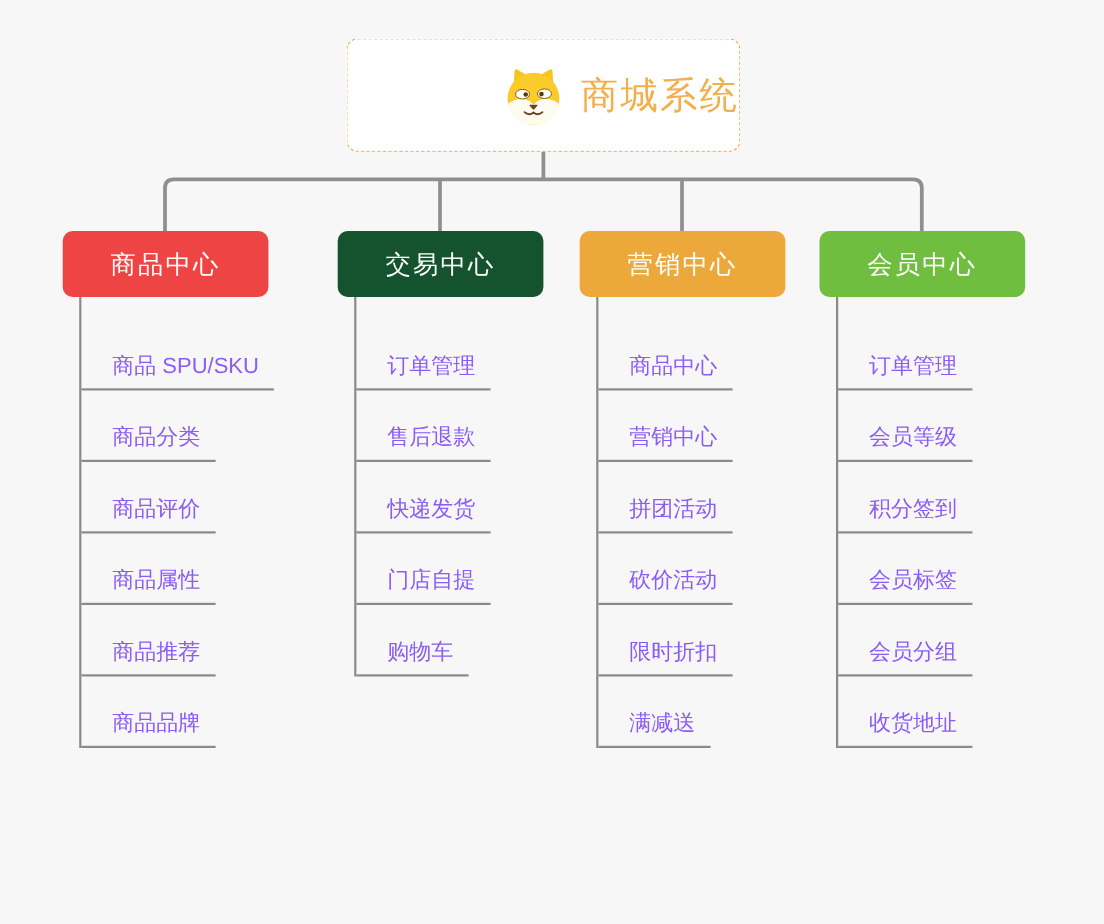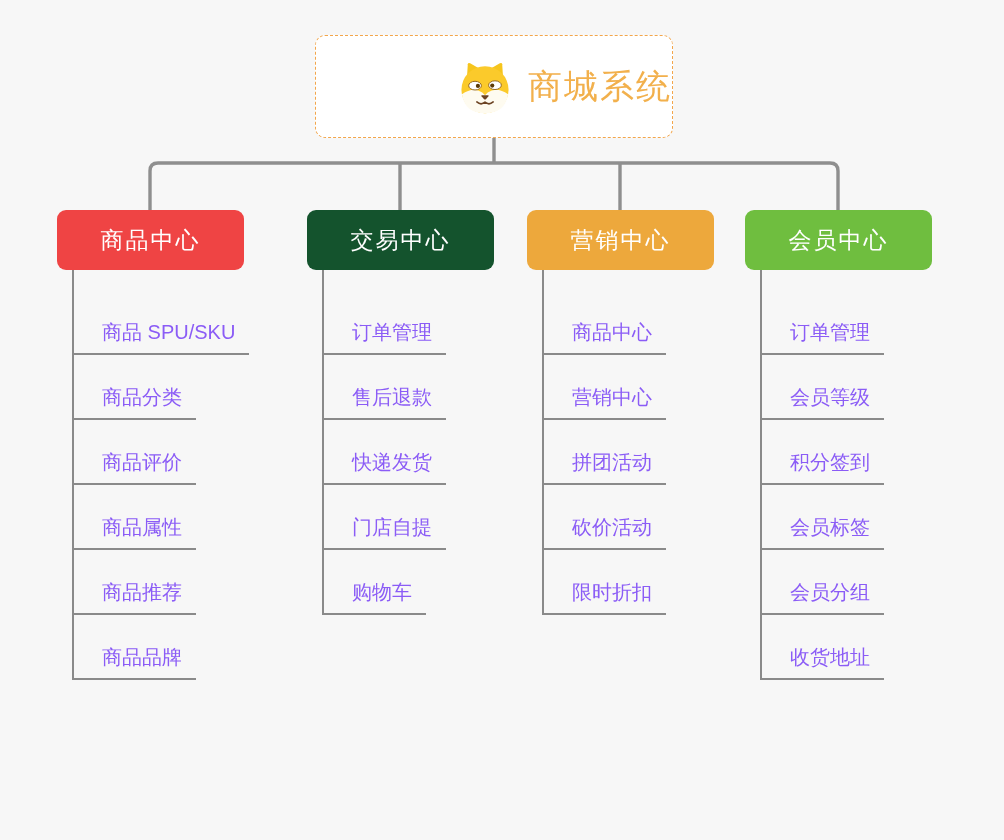--- a/index.html
+++ b/index.html
@@ -145,20 +145,23 @@
       </div>
     <div class="child-row">
         <span class="child-label">拼团活动</span>
       </div>
     <div class="child-row">
         <span class="child-label">砍价活动</span>
       </div>
     <div class="child-row">
         <span class="child-label">限时折扣</span>
       </div>
+    <div class="child-row">
+        <span class="child-label">满减送</span>
+      </div>
   </div>
 
   <div class="children ch-4">
     <div class="child-row">
         <span class="child-label">订单管理</span>
       </div>
     <div class="child-row">
         <span class="child-label">会员等级</span>
       </div>
     <div class="child-row">

